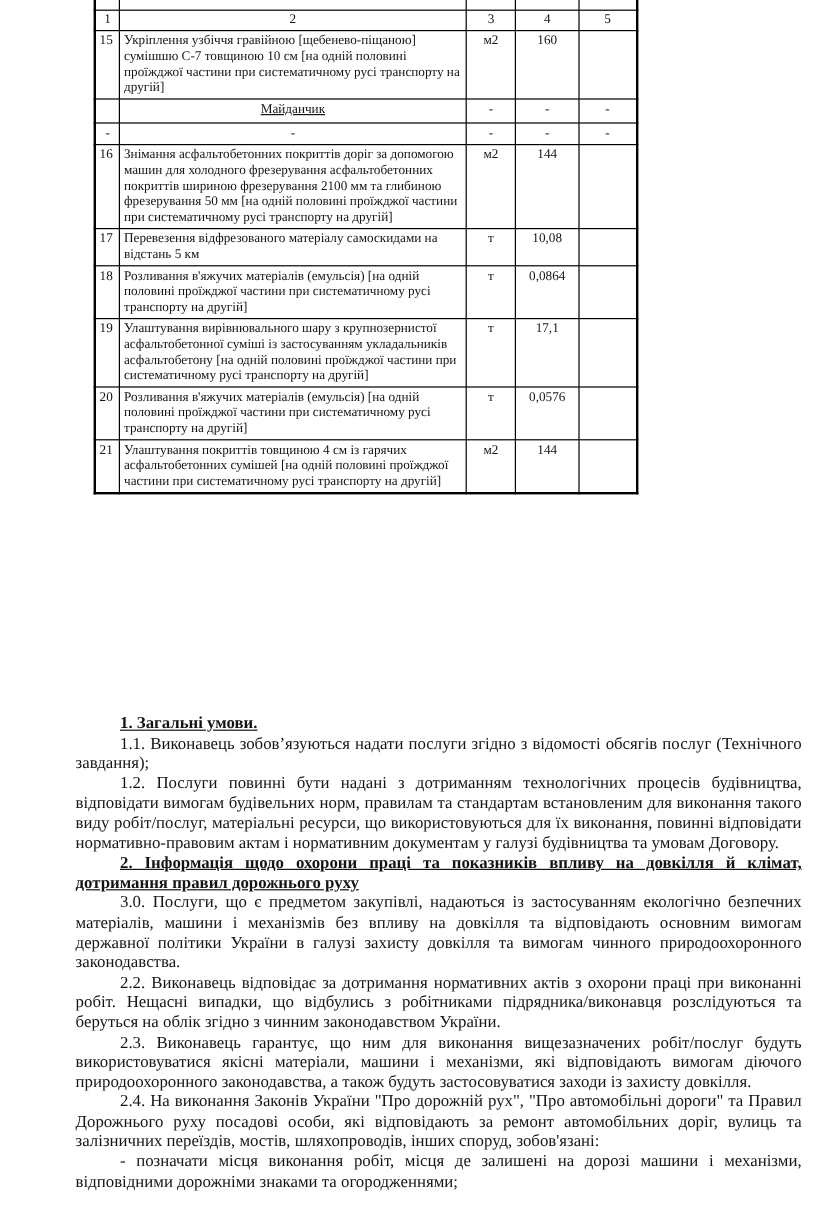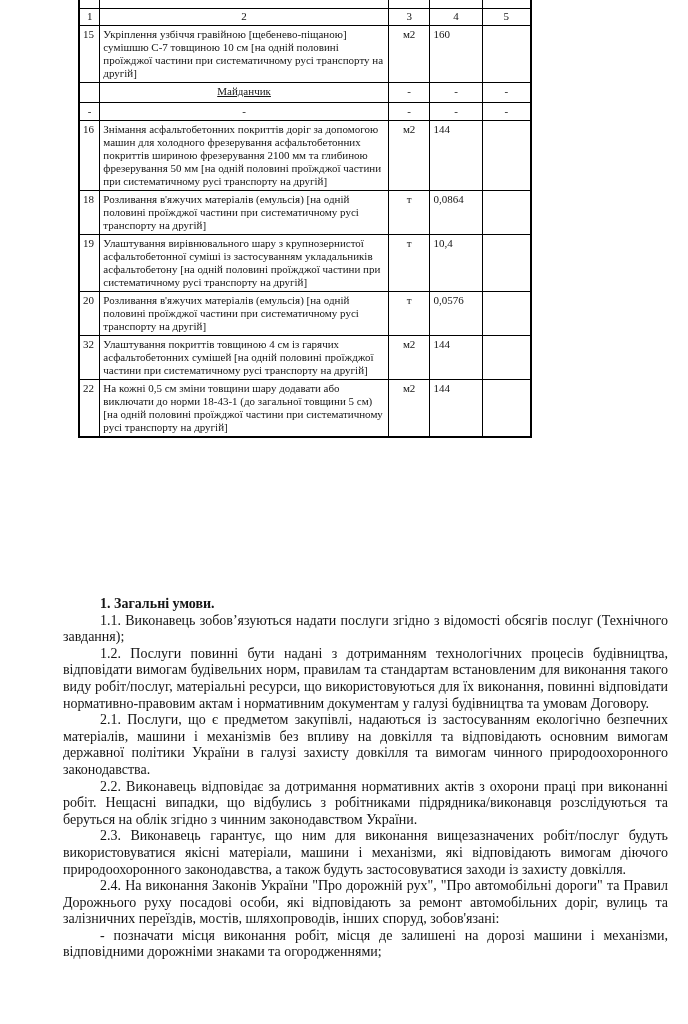--- a/index.html
+++ b/index.html
@@ -18,33 +18,33 @@
   table.tbl td{border:1px solid #000;vertical-align:top;padding:2px 3px;word-wrap:break-word;}
   .col-num{width:20px;}
   .col-desc{width:277px;}
   .col-unit{width:40px;}
   .col-qty{width:50px;}
   .col-extra{width:47px;}
   tr.hdr td{text-align:center;padding:1px 2px;height:14px;}
   tr.stub td{height:11px;}
   td.c-num{padding-left:2px;padding-right:1px;}
   td.c-unit{text-align:center;}
-  td.c-qty{text-align:left;padding-right:2px;}
+  td.c-qty{text-align:center;padding-right:2px;}
   td.ctr{text-align:center;}
   .u{text-decoration:underline;}
   tr.site-row td{height:15px;}
   tr.dash-row td{height:12px;}
 
   
   .text-block{
     position:absolute;left:63px;top:596px;width:605px;
     font-size:14px;line-height:16.6px;text-align:justify;
   }
   .text-block p{margin:0;text-indent:37px;}
-  .text-block p.b{font-weight:bold;}
+  .text-block p.b{font-weight:bold;text-decoration:underline;}
 </style>
 </head>
 <body>
 
 <div class="page">
 
   <div class="tbl-wrap">
     <table class="tbl">
       <colgroup>
         <col class="col-num">
@@ -90,62 +90,63 @@
             <td class="ctr">-</td>
           </tr>
           <tr>
             <td class="c-num">16</td>
             <td class="">Знімання асфальтобетонних покриттів доріг за допомогою машин для холодного фрезерування асфальтобетонних покриттів шириною фрезерування 2100 мм та глибиною фрезерування 50 мм [на одній половині проїжджої частини при систематичному русі транспорту на другій]</td>
             <td class="c-unit">м2</td>
             <td class="c-qty">144</td>
             <td class="ctr"></td>
           </tr>
           <tr>
+            <td class="c-num">17</td>
+            <td class="">Перевезення відфрезованого матеріалу самоскидами на відстань 5 км</td>
+            <td class="c-unit">т</td>
+            <td class="c-qty">10,08</td>
+            <td class="ctr"></td>
+          </tr>
+          <tr>
             <td class="c-num">18</td>
             <td class="">Розливання в'яжучих матеріалів (емульсія) [на одній половині проїжджої частини при систематичному русі транспорту на другій]</td>
             <td class="c-unit">т</td>
             <td class="c-qty">0,0864</td>
             <td class="ctr"></td>
           </tr>
           <tr>
             <td class="c-num">19</td>
             <td class="">Улаштування вирівнювального шару з крупнозернистої асфальтобетонної суміші із застосуванням укладальників асфальтобетону [на одній половині проїжджої частини при систематичному русі транспорту на другій]</td>
             <td class="c-unit">т</td>
-            <td class="c-qty">10,4</td>
+            <td class="c-qty">17,1</td>
             <td class="ctr"></td>
           </tr>
           <tr>
             <td class="c-num">20</td>
             <td class="">Розливання в'яжучих матеріалів (емульсія) [на одній половині проїжджої частини при систематичному русі транспорту на другій]</td>
             <td class="c-unit">т</td>
             <td class="c-qty">0,0576</td>
             <td class="ctr"></td>
           </tr>
           <tr>
-            <td class="c-num">32</td>
+            <td class="c-num">21</td>
             <td class="">Улаштування покриттів товщиною 4 см із гарячих асфальтобетонних сумішей [на одній половині проїжджої частини при систематичному русі транспорту на другій]</td>
-            <td class="c-unit">м2</td>
-            <td class="c-qty">144</td>
-            <td class="ctr"></td>
-          </tr>
-          <tr>
-            <td class="c-num">22</td>
-            <td class="">На кожні 0,5 см зміни товщини шару додавати або виключати до норми 18-43-1 (до загальної товщини 5 см) [на одній половині проїжджої частини при систематичному русі транспорту на другій]</td>
             <td class="c-unit">м2</td>
             <td class="c-qty">144</td>
             <td class="ctr"></td>
           </tr>
         </tbody>
     </table>
   </div>
 
   <div class="text-block" id="text-block">
       <p class="b"><span>1. Загальні умови.</span></p>
       <p><span>1.1. Виконавець зобов’язуються надати послуги згідно з відомості обсягів послуг (Технічного завдання);</span></p>
       <p><span>1.2. Послуги повинні бути надані з дотриманням технологічних процесів будівництва, відповідати вимогам будівельних норм, правилам  та стандартам встановленим для виконання такого виду робіт/послуг, матеріальні ресурси, що використовуються для їх виконання, повинні відповідати нормативно-правовим актам і нормативним документам у галузі будівництва та умовам Договору.</span></p>
-      <p><span>2.1. Послуги, що є предметом закупівлі, надаються із застосуванням екологічно безпечних матеріалів, машини і механізмів без впливу на довкілля та відповідають основним вимогам державної політики України в галузі захисту довкілля та вимогам чинного природоохоронного законодавства.</span></p>
+      <p class="b"><span>2. Інформація щодо охорони праці та показників впливу на довкілля й клімат, дотримання правил дорожнього руху</span></p>
+      <p><span>3.0. Послуги, що є предметом закупівлі, надаються із застосуванням екологічно безпечних матеріалів, машини і механізмів без впливу на довкілля та відповідають основним вимогам державної політики України в галузі захисту довкілля та вимогам чинного природоохоронного законодавства.</span></p>
       <p><span>2.2. Виконавець відповідає за дотримання нормативних актів з охорони праці при виконанні робіт. Нещасні випадки, що відбулись з робітниками підрядника/виконавця розслідуються та беруться на облік згідно з чинним законодавством України.</span></p>
       <p><span>2.3. Виконавець гарантує, що ним для виконання вищезазначених робіт/послуг будуть використовуватися якісні матеріали, машини і механізми, які відповідають вимогам діючого природоохоронного законодавства, а також будуть застосовуватися заходи із захисту довкілля.</span></p>
       <p><span>2.4. На виконання Законів України  "Про дорожній рух", "Про автомобільні дороги" та  Правил Дорожнього руху посадові особи, які відповідають за ремонт автомобільних доріг, вулиць та залізничних переїздів, мостів, шляхопроводів, інших споруд, зобов'язані:</span></p>
       <p><span>- позначати місця виконання робіт, місця де залишені на дорозі машини і механізми, відповідними дорожніми знаками та огородженнями;</span></p>
     </div>
 
 </div>
 
 </body></html>

